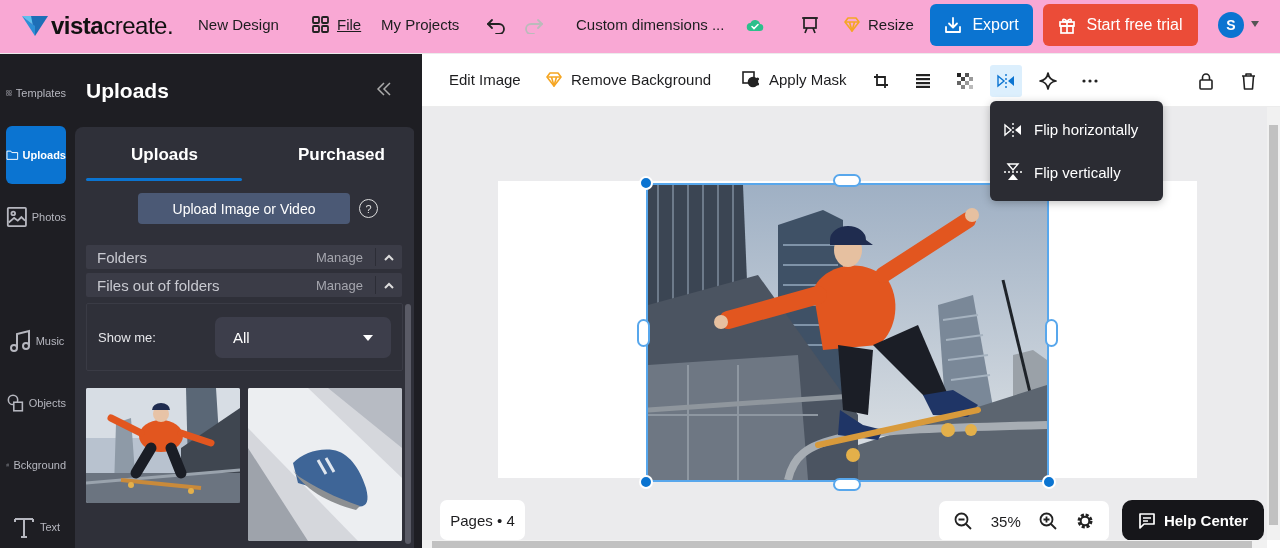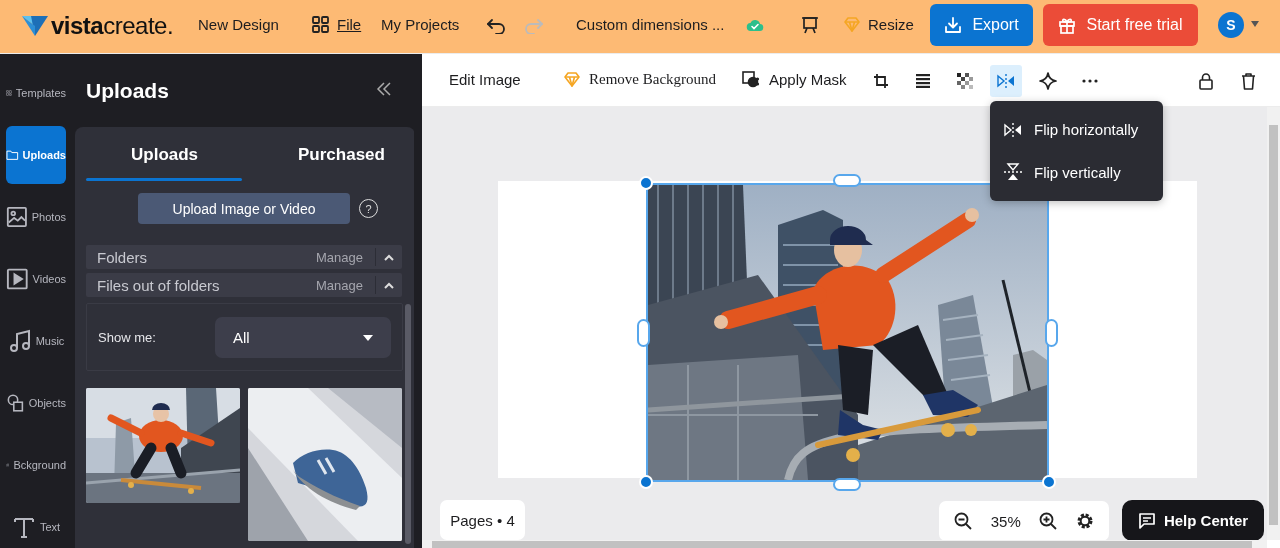--- a/index.html
+++ b/index.html
@@ -1,20 +1,20 @@
 <!DOCTYPE html>
 <html><head>
 <meta charset="utf-8">
 <style>
   * { box-sizing: border-box; margin: 0; padding: 0; }
   html, body { width: 1280px; height: 548px; overflow: hidden; background: #fff; font-family: "Liberation Sans", "DejaVu Sans", sans-serif; }
   .app { position: relative; width: 1280px; height: 548px; }
 
   
-  .topbar { position: absolute; left: 0; top: 0; width: 1280px; height: 54px; background: #fdba74; border-bottom: 1px solid #ececec; display: flex; align-items: center; }
+  .topbar { position: absolute; left: 0; top: 0; width: 1280px; height: 54px; background: #f9a8d4; border-bottom: 1px solid #ececec; display: flex; align-items: center; }
   .logo { position: absolute; left: 22px; top: 12px; display: flex; align-items: center; }
   .logo-mark { width: 26px; height: 24px; }
   .logo-text { font-size: 24px; color: #111; margin-left: 3px; letter-spacing: -0.5px; }
   .logo-text b { font-weight: 700; }
   .logo-dot { color: #111; font-size: 24px; }
   .nav-item { position: absolute; top: 16px; font-size: 15px; color: #1d1d1f; display: flex; align-items: center; gap: 8px; cursor: pointer; }
   .nav-item svg { display: block; }
   .icon-btn { position: absolute; display: flex; align-items: center; justify-content: center; cursor: pointer; }
   .doc-title { position: absolute; left: 576px; top: 16px; font-size: 15px; color: #1d1d1f; }
   .saved-icon { position: absolute; left: 746px; top: 17px; }
@@ -184,27 +184,20 @@
       <span class="lbl">Uploads</span>
     </div>
     <div class="rail-item" style="top:134px;">
       <svg width="24" height="24" viewBox="0 0 24 24" fill="none" stroke="#b6b7bf" stroke-width="2">
         <rect x="2" y="2" width="20" height="20" rx="1"></rect>
           <circle cx="8" cy="8" r="2"></circle>
           <path d="M3 18 L9 13 L13 16 L17 12 L21 16"></path>
       </svg>
       <span class="lbl">Photos</span>
     </div>
-    <div class="rail-item" style="top:196px;">
-      <svg width="24" height="24" viewBox="0 0 24 24" fill="none" stroke="#b6b7bf" stroke-width="2">
-        <rect x="2" y="2" width="20" height="20" rx="1"></rect>
-          <path d="M9 7 L17 12 L9 17 Z" fill="#b6b7bf"></path>
-      </svg>
-      <span class="lbl">Videos</span>
-    </div>
     <div class="rail-item" style="top:258px;">
       <svg width="24" height="24" viewBox="0 0 24 24" fill="none" stroke="#b6b7bf" stroke-width="2">
         <circle cx="6" cy="19" r="3"></circle>
           <circle cx="18" cy="17" r="3"></circle>
           <path d="M9 19 V5 L21 2 V17"></path>
       </svg>
       <span class="lbl">Music</span>
     </div>
     <div class="rail-item" style="top:320px;">
       <svg width="24" height="24" viewBox="0 0 24 24" fill="none" stroke="#b6b7bf" stroke-width="2">
@@ -305,21 +298,21 @@
       </div>
     </div>
     <div class="panel-scroll"></div>
   </div>
   <div class="panel-border"></div>
 
   <div class="ctx-bar">
     <div class="ctx-item" style="left:27px;">
       <span>Edit Image</span>
     </div>
-    <div class="ctx-item" style="left:142px;font-family:Liberation Serif, serif;">
+    <div class="ctx-item" style="left:124px;">
       <svg width="16" height="15" viewBox="0 0 16 15" fill="none" stroke="#f5a623" stroke-width="1.6" stroke-linejoin="round">
         <path d="M1 5 L4 1 H12 L15 5 L8 14 Z"></path>
           <path d="M1 5 H15 M5.5 5 L8 14 L10.5 5"></path>
       </svg>
       <span>Remove Background</span>
     </div>
     <div class="ctx-item" style="left:320px;">
       <svg width="18" height="17" viewBox="0 0 18 17" fill="none" stroke="#222" stroke-width="1.6">
         <rect x="1" y="1" width="11" height="11"></rect>
           <circle cx="11" cy="11" r="4.5" fill="#222"></circle>

